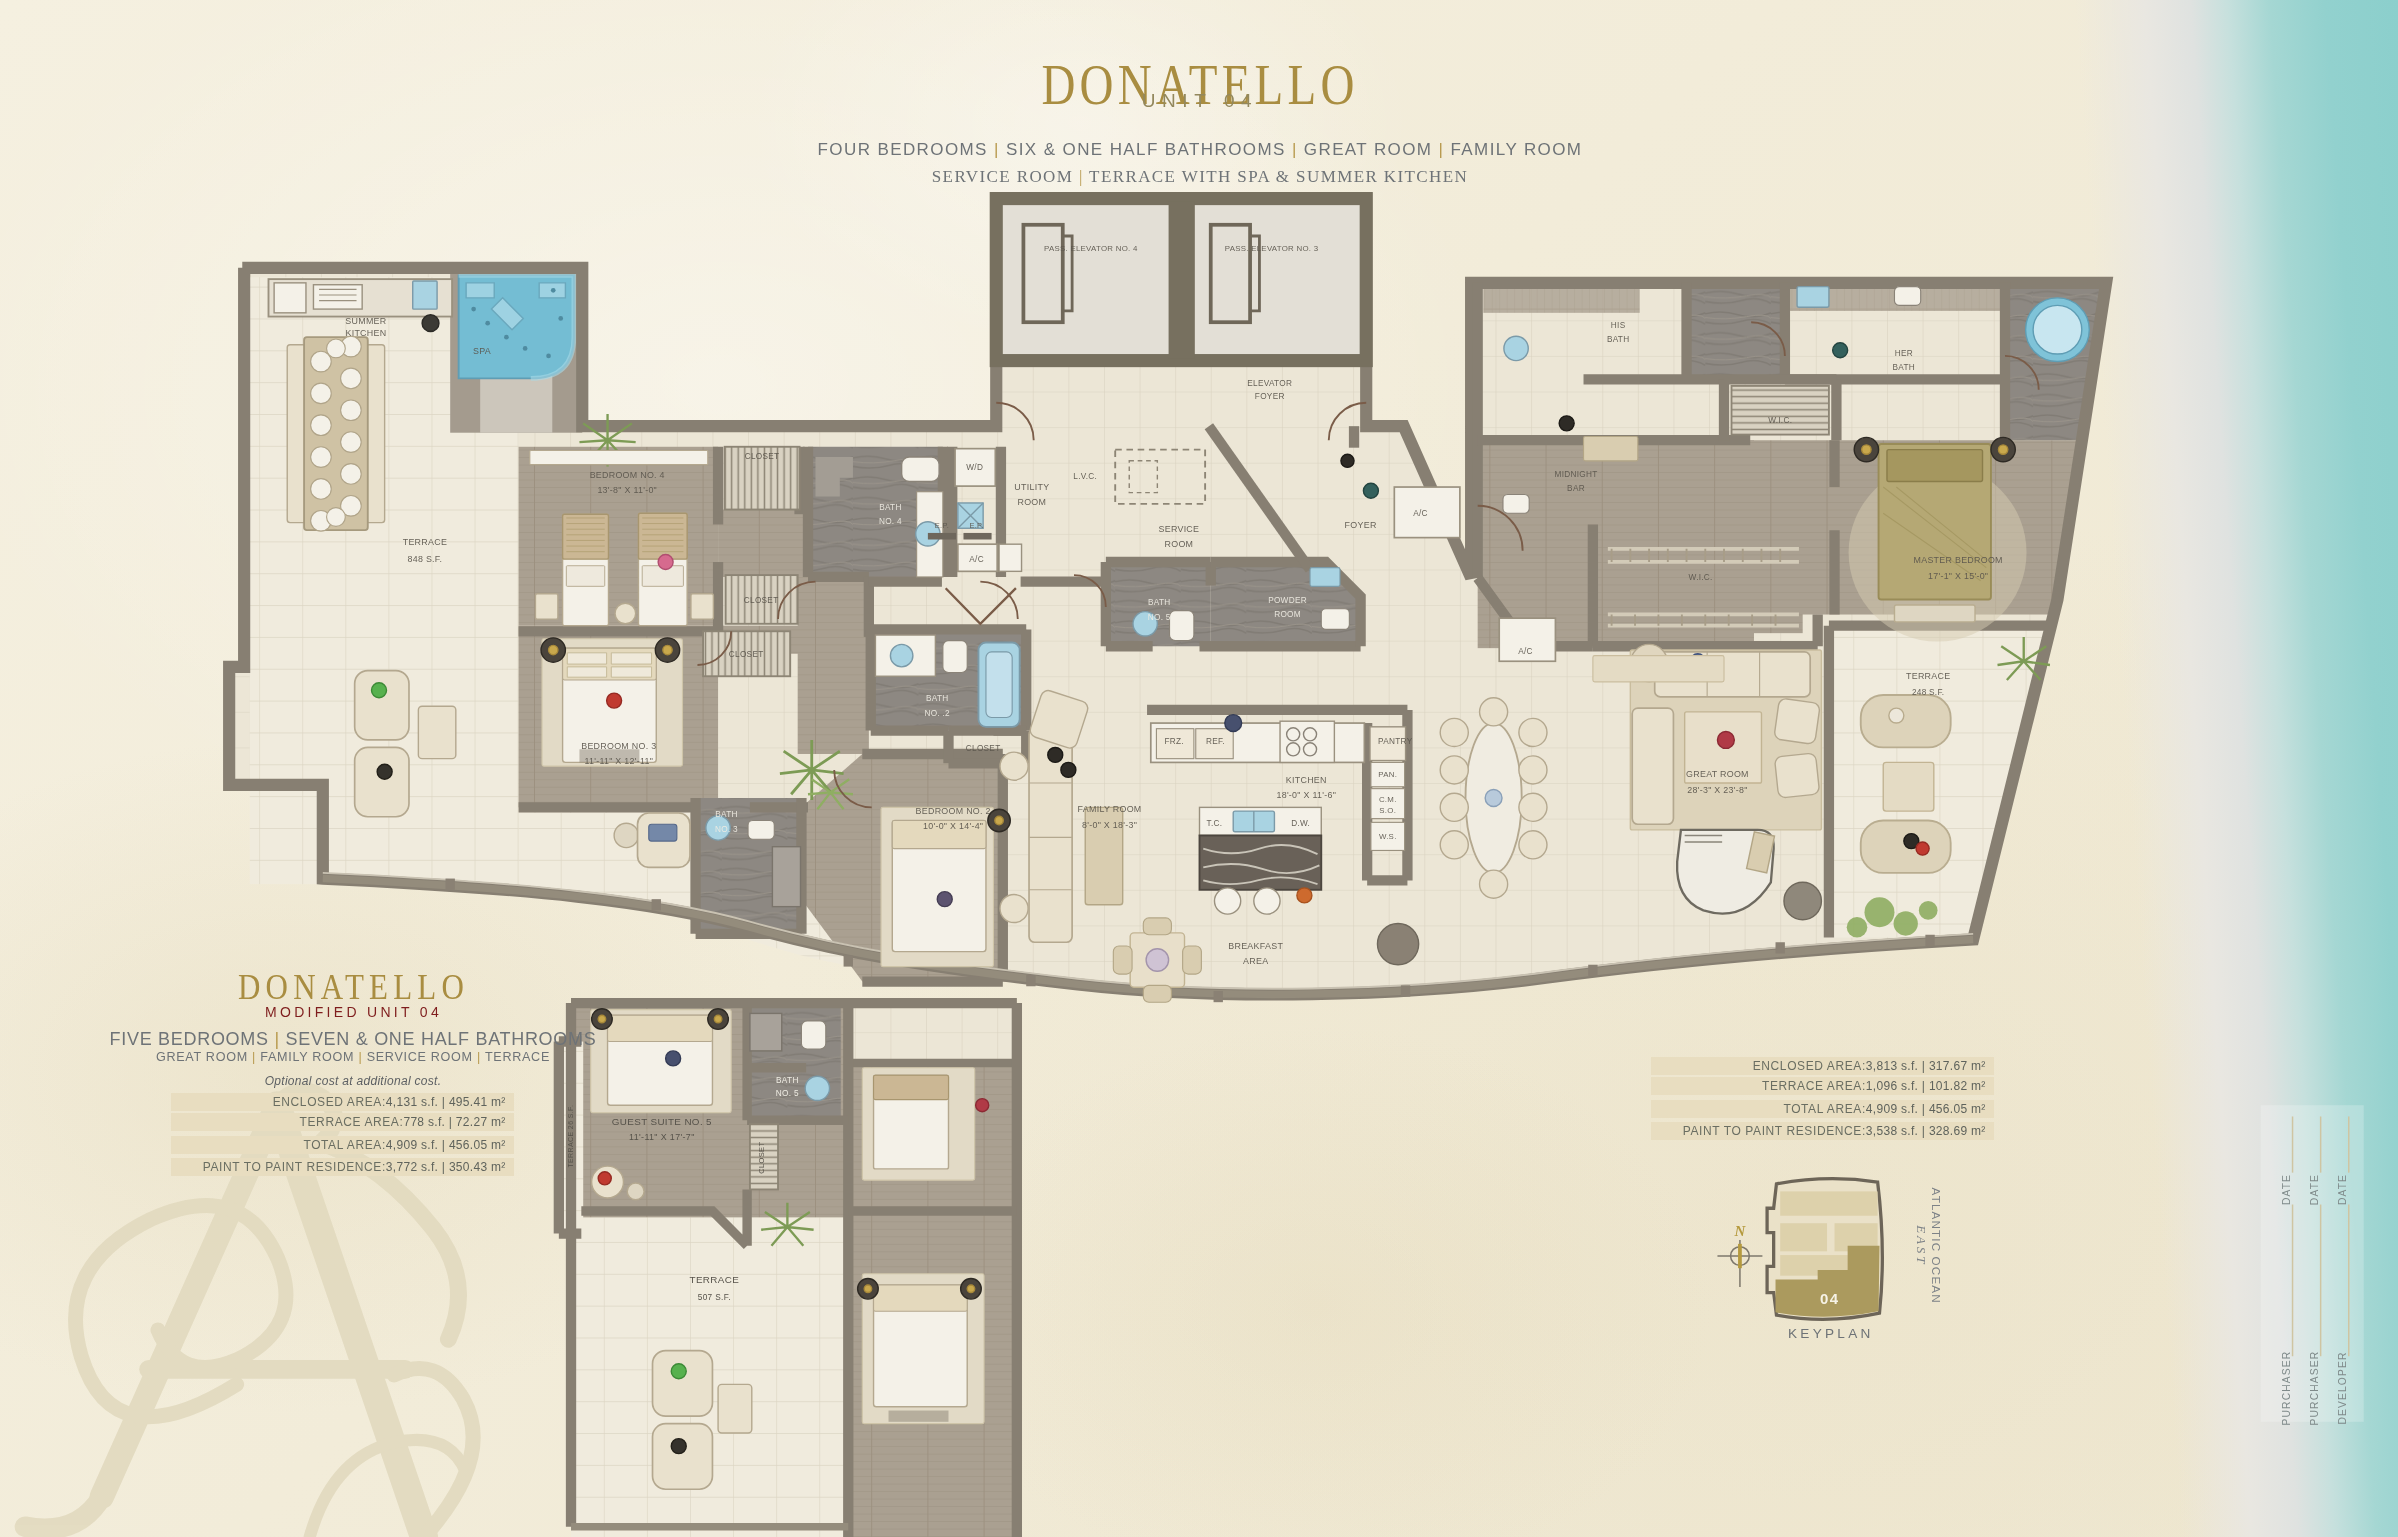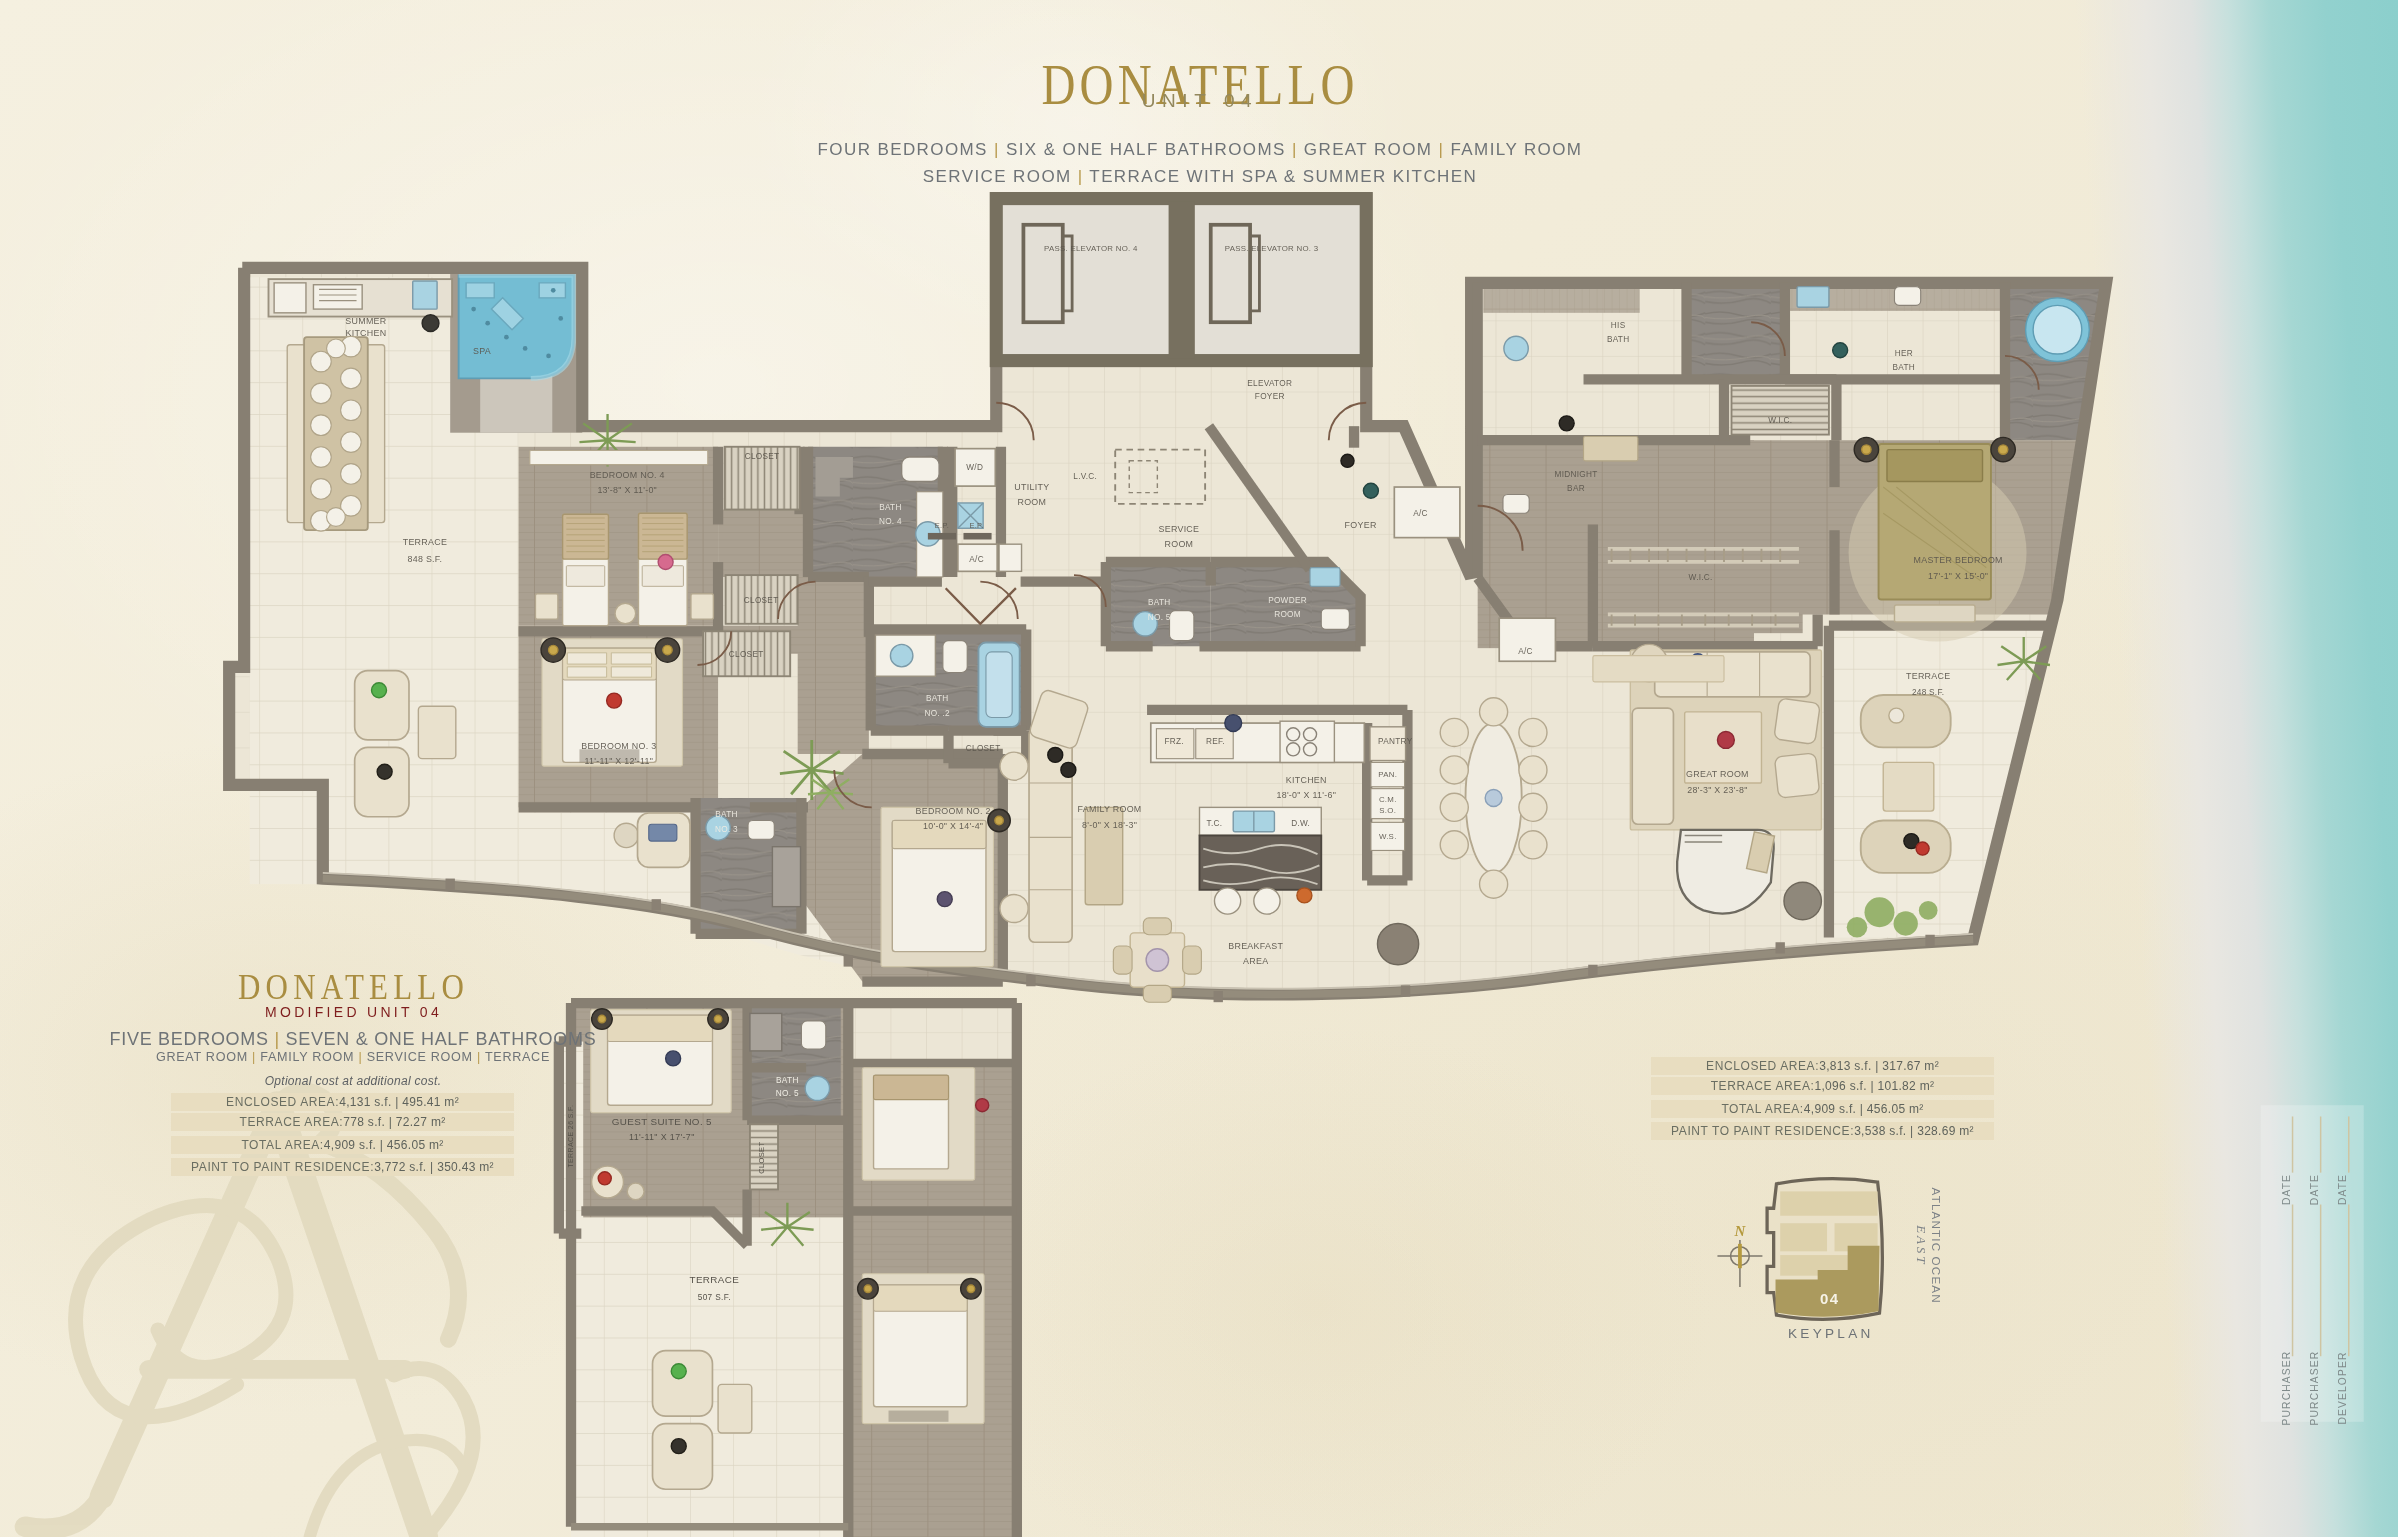--- a/index.html
+++ b/index.html
@@ -9,29 +9,29 @@
  radial-gradient(656px 468px at 55% 85%, rgba(224,212,178,.25), rgba(224,212,178,0) 60%),
  radial-gradient(1686px 1124px at 75% 80%, rgba(226,214,180,.25), rgba(226,214,180,0) 65%),
  radial-gradient(562px 375px at 45% 8%, rgba(255,255,255,.3), rgba(255,255,255,0) 60%),
  linear-gradient(135deg,#f5f0e0 0%,#f2ecd9 45%,#efe8d2 100%);}
 #ocean{position:absolute;top:0;right:0;width:356px;height:1537px;background:
  linear-gradient(86deg, rgba(243,238,220,0) 30%, #e9e7e1 45%, #dfe2e0 55%, #c6e0dd 63%, #a5d7d3 72%, #92d1ce 84%, #8bcfcc 100%);}
 .hdr{position:absolute;text-align:center;white-space:nowrap;}
 #t1{left:825px;top:52px;width:750px;font-family:"Liberation Serif",serif;font-size:47px;letter-spacing:4.2px;color:#a98d41;font-weight:400;transform:scaleY(1.2);transform-origin:top;}
 #t2{left:825px;top:90px;width:750px;font-size:19px;letter-spacing:6.6px;color:#93885d;}
 #t3{left:638px;top:140px;width:1124px;font-size:17px;letter-spacing:1.4px;color:#6e7377;}
-#t4{left:638px;top:167px;width:1124px;font-size:17px;letter-spacing:1.4px;color:#6e7377;}
+#t4{left:638px;top:167px;width:1124px;font-size:17px;letter-spacing:1.4px;color:#6e7377;font-family:Liberation Serif, serif;}
 .gsep{color:#b89a4e;}
 #m1{left:166px;top:967px;width:375px;font-family:"Liberation Serif",serif;font-size:31px;letter-spacing:5.2px;color:#a98d41;transform:scaleY(1.15);transform-origin:top;}
 #m2{left:166px;top:1004px;width:375px;font-size:14px;letter-spacing:3.3px;color:#7f1d1d;}
 #m3{left:72px;top:1029px;width:562px;font-size:18px;letter-spacing:0.7px;color:#6e7377;}
 #m4{left:72px;top:1050px;width:562px;font-size:12.6px;letter-spacing:0.7px;color:#6e7377;}
 #m5{left:72px;top:1074px;width:562px;font-size:12px;font-style:italic;color:#5d6063;letter-spacing:0.3px;}
 .tbl{position:absolute;}
-.tr{display:flex;justify-content:center;align-items:center;background:#e8ddc0;height:18px;padding:0 8.4px;white-space:nowrap;}
+.tr{display:flex;justify-content:flex-end;align-items:center;background:#e8ddc0;height:18px;padding:0 8.4px;white-space:nowrap;}
 .tr .lb{font-size:12px;color:#6a6e62;letter-spacing:0.6px;}
 .tr .vl{font-size:12px;color:#5f635c;letter-spacing:0.3px;}
 .gap2{height:1.9px;} .gap6{height:5.6px;} .gap4{height:3.7px;}
 #svg{position:absolute;left:0;top:0;}
 </style></head>
 <body>
 <div id="paper"></div>
 <div id="ocean"></div>
 
 <svg id="svg" width="2399" height="1537" viewBox="0 0 2560 1641" xmlns="http://www.w3.org/2000/svg">

